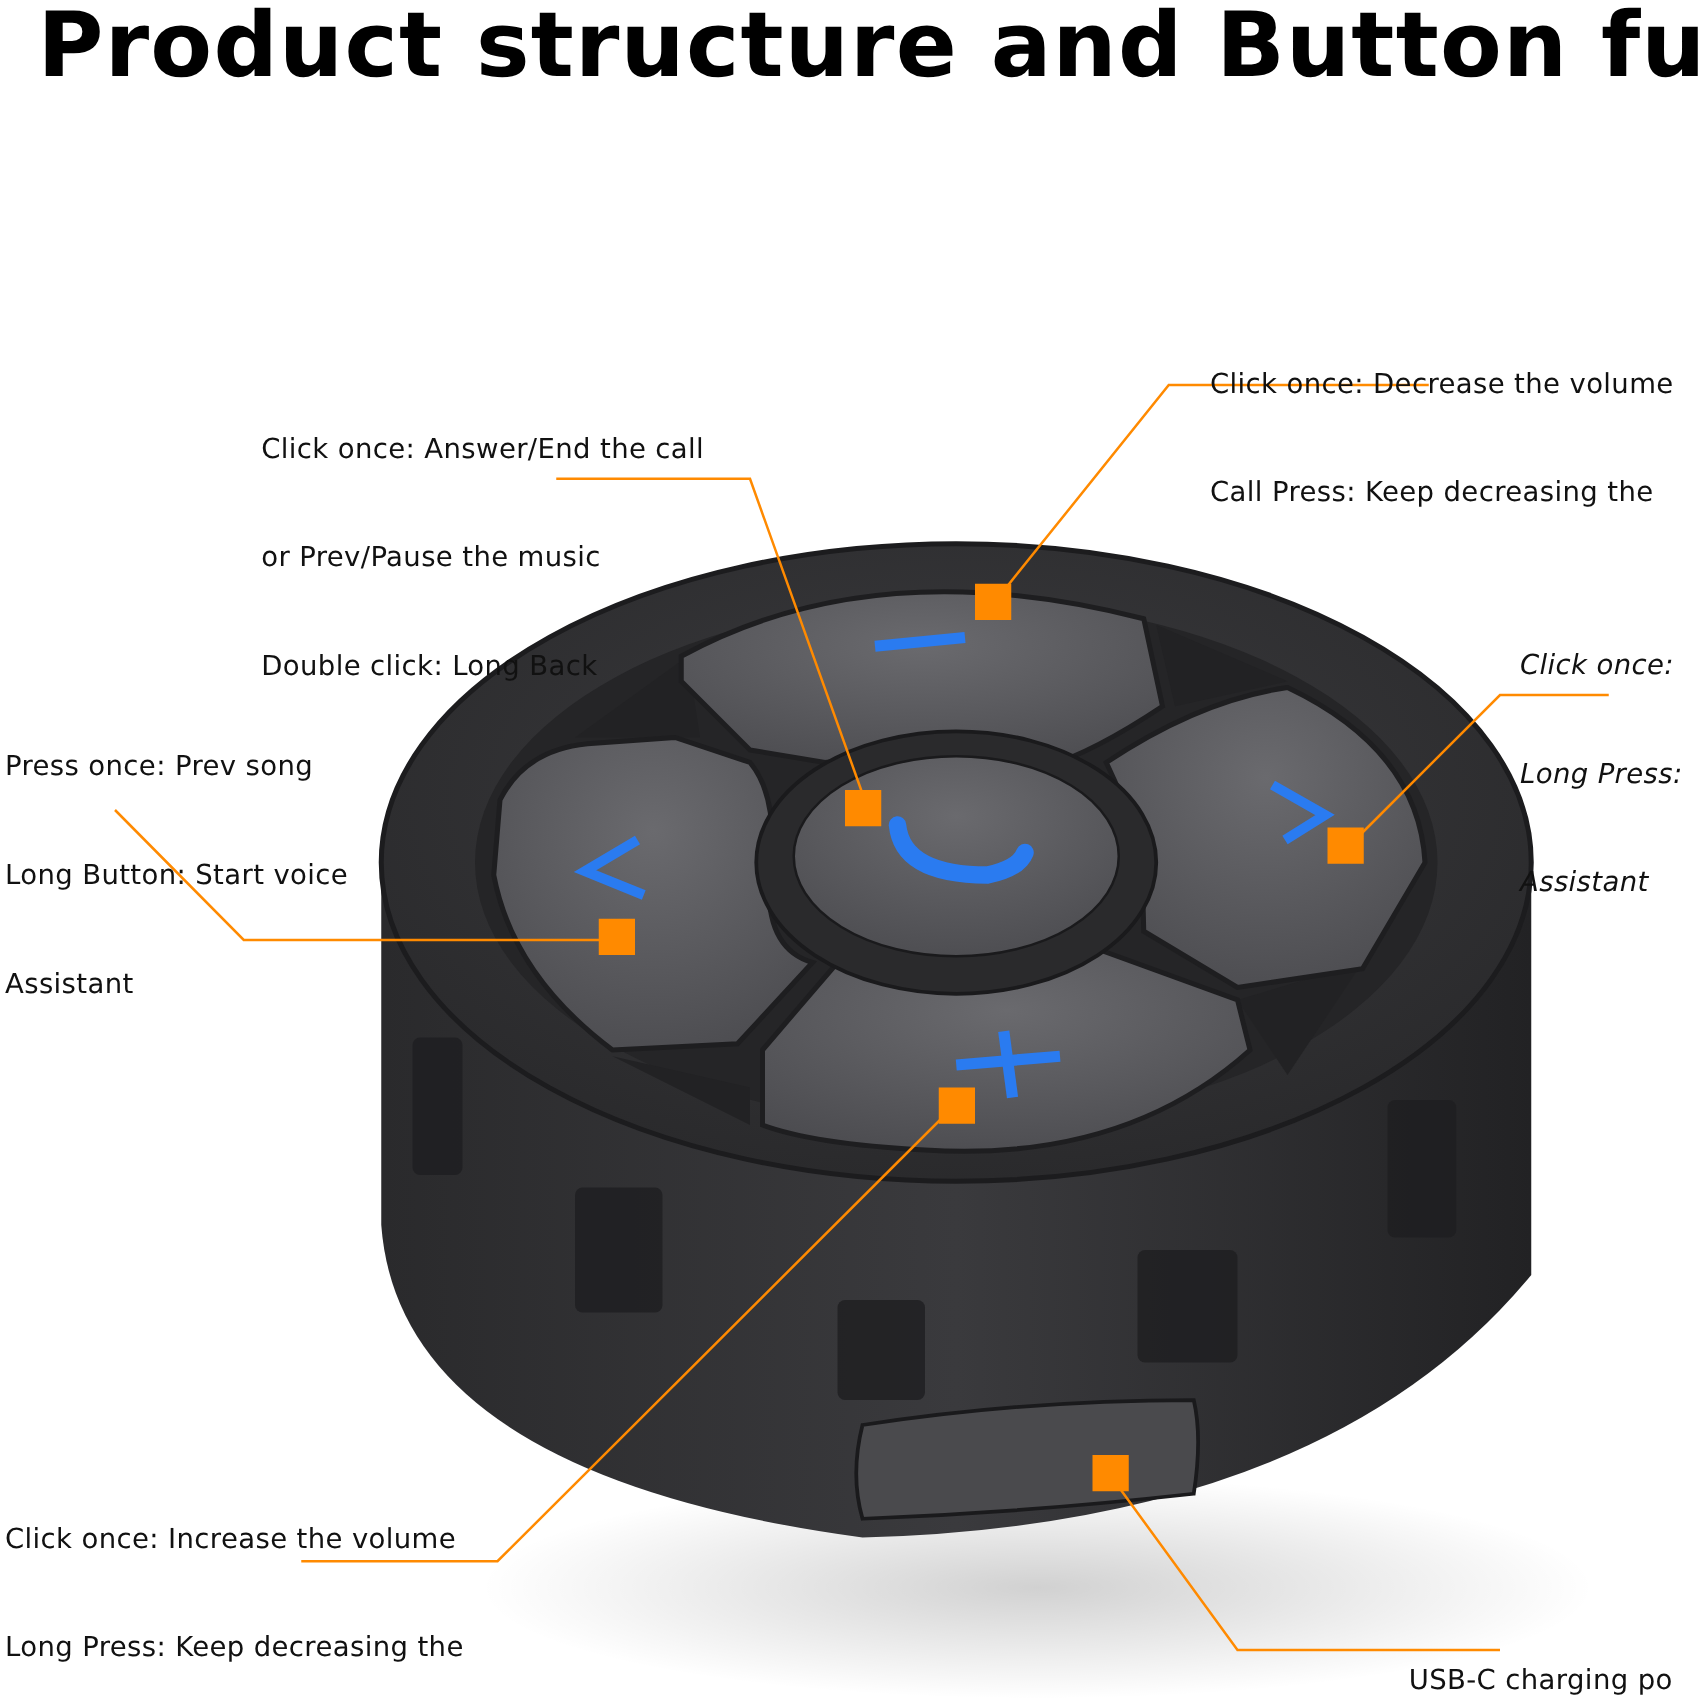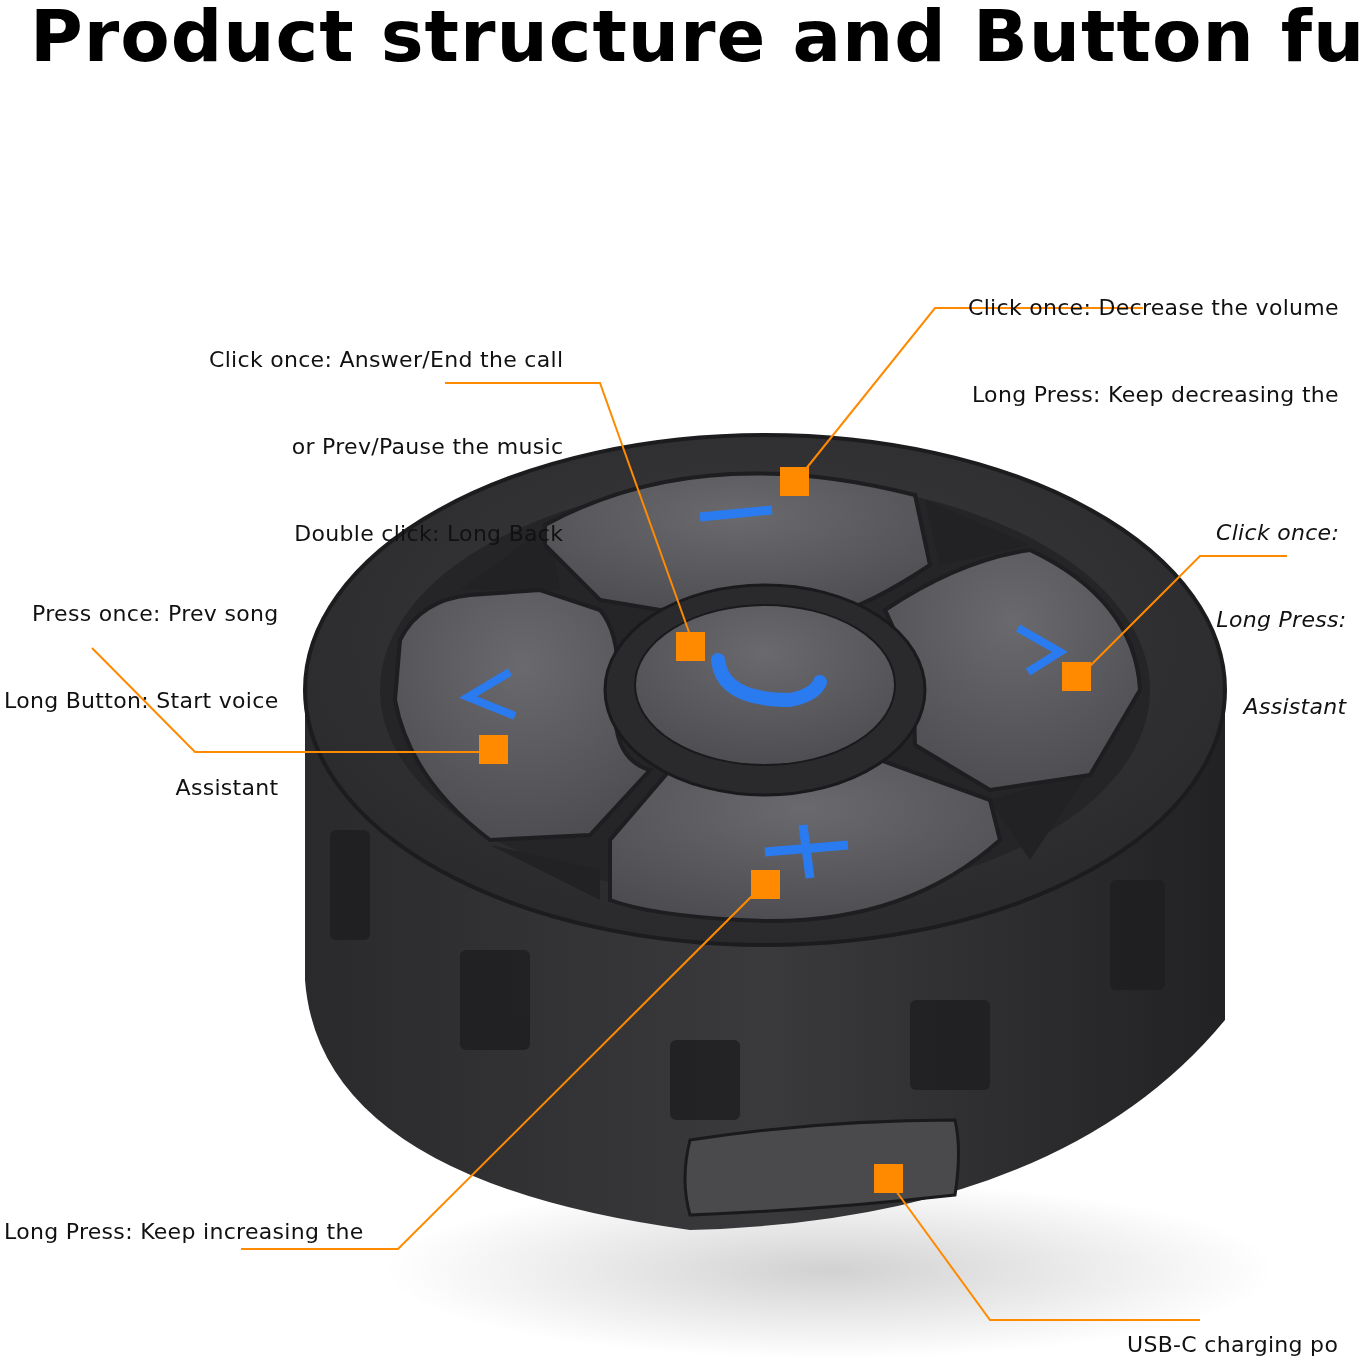--- a/index.html
+++ b/index.html
@@ -1,18 +1,18 @@
 <!DOCTYPE html>
 <html><head>
 <meta charset="utf-8">
 <style>
   html, body { margin:0; padding:0; }
   body { width:1359px; height:1359px; overflow:hidden; background:#ffffff; position:relative; font-family:"DejaVu Sans", sans-serif; }
   .title { position:absolute; left:30px; top:-6px; font-size:72px; font-weight:bold; color:#000; white-space:nowrap; letter-spacing:1px; font-family:"DejaVu Sans", sans-serif; }
-  .label { position:absolute; font-size:22px; line-height:29px; color:#111; white-space:pre; font-family:"DejaVu Sans", sans-serif; letter-spacing:0.3px;text-align:right; }
+  .label { position:absolute; font-size:22px; line-height:29px; color:#111; white-space:pre; font-family:"DejaVu Sans", sans-serif; letter-spacing:0.3px; }
   svg.scene { position:absolute; left:0; top:0; }
   .shadow { position:absolute; left:380px; top:1180px; width:900px; height:180px; border-radius:50%; background:radial-gradient(ellipse at center, rgba(0,0,0,0.18), rgba(0,0,0,0) 70%); }
 </style>
 </head>
 <body>
 
 <div class="title">Product structure and Button functi</div>
 
 <div class="shadow"></div>
 
@@ -86,21 +86,21 @@
     <rect x="676" y="632" width="29" height="29"></rect>
     <rect x="1062" y="662" width="29" height="29"></rect>
     <rect x="479" y="735" width="29" height="29"></rect>
     <rect x="751" y="870" width="29" height="29"></rect>
     <rect x="874" y="1164" width="29" height="29"></rect>
   </g>
 </svg>
 
 <div class="label" style="left:968px; top:235px;">
   <div>Click once: Decrease the volume</div>
-  <div>Long Press: Keep decreasing the</div>
+  <div>Call Press: Keep decreasing the</div>
 </div>
 
 <div class="label" style="left:209px; top:287px;">
   <div>Click once: Answer/End the call</div>
   <div>or Prev/Pause the music</div>
   <div>Double click: Long Back</div>
 </div>
 
 <div class="label" style="left:1216px; top:460px;font-style:italic;">
   <div>Click once: </div>
@@ -108,19 +108,20 @@
   <div>Assistant</div>
 </div>
 
 <div class="label" style="left:4px; top:541px;">
   <div>Press once: Prev song</div>
   <div>Long Button: Start voice</div>
   <div>Assistant</div>
 </div>
 
 <div class="label" style="left:4px; top:1159px;">
-  <div>Long Press: Keep increasing the</div>
+  <div>Click once: Increase the volume</div>
+  <div>Long Press: Keep decreasing the</div>
   
 </div>
 
 <div class="label" style="left:1127px; top:1272px;">
   <div>USB-C charging po</div>
 </div>
 
 </body></html>

